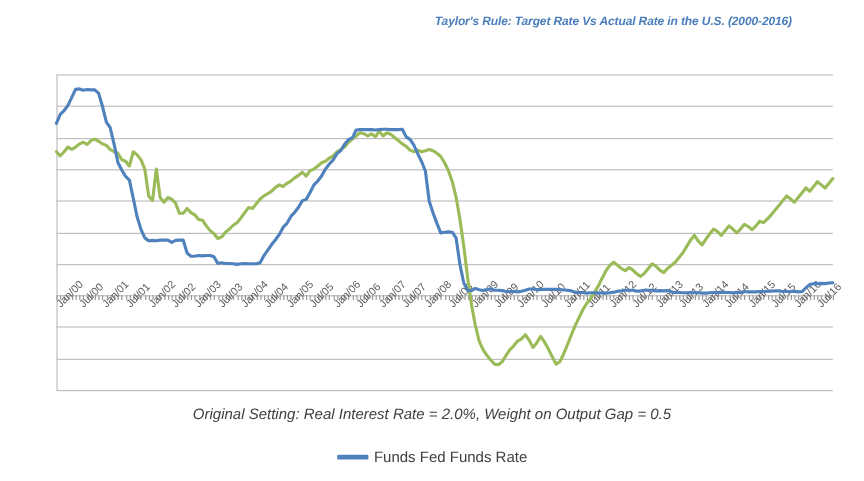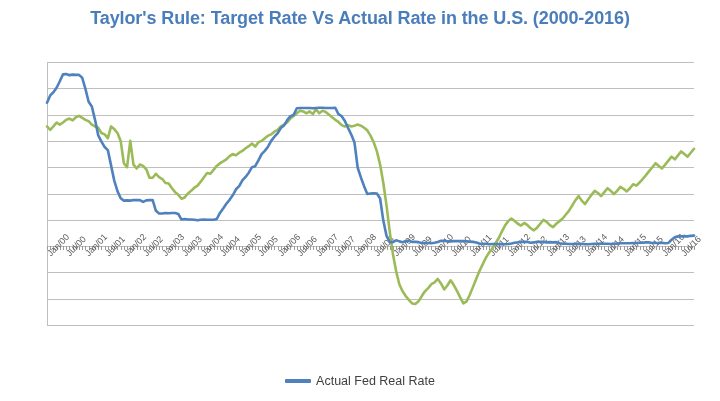--- a/index.html
+++ b/index.html
@@ -8,25 +8,26 @@
     background:#ffffff;
     font-family:"Liberation Sans", sans-serif;
     overflow:hidden;
     position:relative;
   }
   #chart-root{position:absolute;left:0;top:0;width:720px;height:401px;}
 
   
   .chart-title{
     position:absolute;left:60px;top:8px;width:600px;
-    text-align:center;
-    font-size:18px;font-weight:bold;
+    text-align:right;
+    font-size:10px;font-weight:bold;
     color:#4A7EBB;
     line-height:21px;
     letter-spacing:-0.1px;
+    font-style:italic;
   }
 
   
   .plot-area{
     position:absolute;
     left:47px;top:62px;
     width:647px;height:263px;
   }
   .gridline{
     position:absolute;left:0;width:100%;height:1px;
@@ -328,21 +329,22 @@
       <div class="xtick-label" style="left: 574.535px; top: 189.1px;">Jan/15</div>
       <div class="xtick-label" style="left: 593.752px; top: 189.1px;">Jul/15</div>
       <div class="xtick-label" style="left: 612.97px; top: 189.1px;">Jan/16</div>
       <div class="xtick-label" style="left: 632.188px; top: 189.1px;">Jul/16</div>
       <svg class="series-layer" width="647" height="263">
         <polyline points="0.00,64.44 3.20,67.85 6.41,64.44 9.61,60.49 12.81,62.59 16.01,60.49 19.22,57.86 22.42,56.55 25.62,58.39 28.83,55.23 32.03,53.91 35.23,55.76 38.44,57.86 41.64,59.18 44.84,62.59 48.04,64.44 51.25,65.75 54.45,71.01 57.65,72.33 60.86,76.27 64.06,64.44 67.26,67.06 70.47,71.01 73.67,78.90 76.87,101.25 80.07,105.20 83.28,78.90 86.48,102.57 89.68,106.51 92.89,102.57 96.09,103.89 99.29,107.30 102.50,115.72 105.70,115.72 108.90,111.77 112.10,115.19 115.31,117.03 118.51,120.98 121.71,121.51 124.92,126.24 128.12,130.19 131.32,132.81 134.52,136.76 137.73,135.44 140.93,131.50 144.13,128.87 147.34,125.71 150.54,123.61 153.74,119.66 156.95,115.19 160.15,110.99 163.35,111.77 166.55,107.83 169.76,103.89 172.96,101.25 176.16,99.41 179.37,97.31 182.57,94.15 185.77,92.05 188.98,93.36 192.18,90.74 195.38,88.89 198.58,86.26 201.79,84.16 204.99,81.53 208.19,84.69 211.40,80.22 214.60,78.90 217.80,76.27 221.00,73.64 224.21,72.33 227.41,69.70 230.61,67.85 233.82,64.44 237.02,62.59 240.22,60.49 243.43,56.55 246.63,53.91 249.83,51.29 253.03,48.65 256.24,49.44 259.44,51.29 262.64,49.44 265.85,52.07 269.05,47.34 272.25,51.29 275.46,48.65 278.66,49.97 281.86,52.60 285.06,55.23 288.27,57.86 291.47,59.96 294.67,63.12 297.88,64.44 301.08,63.12 304.28,64.44 307.49,63.65 310.69,62.59 313.89,63.65 317.09,65.75 320.30,68.38 323.50,73.64 326.70,80.22 329.91,89.42 333.11,102.57 336.31,120.98 339.51,143.34 342.72,169.63 345.92,191.99 349.12,209.09 352.33,222.23 355.53,229.34 358.73,234.07 361.94,238.02 365.14,241.43 368.34,241.96 371.54,239.33 374.75,234.07 377.95,229.34 381.15,226.18 384.36,222.23 387.56,220.39 390.76,216.97 393.97,221.45 397.17,227.50 400.37,223.55 403.57,218.29 406.78,223.02 409.98,228.81 413.18,235.38 416.39,241.43 419.59,239.33 422.79,232.75 426.00,224.87 429.20,216.97 432.40,209.09 435.60,202.51 438.81,195.94 442.01,190.67 445.21,186.73 448.42,181.47 451.62,176.21 454.82,169.63 458.02,163.59 461.23,159.12 464.43,156.48 467.63,159.12 470.84,161.75 474.04,163.59 477.24,160.96 480.45,163.06 483.65,166.22 486.85,168.32 490.05,165.69 493.26,161.75 496.46,157.80 499.66,159.90 502.87,163.06 506.07,165.16 509.27,161.75 512.48,159.12 515.68,156.48 518.88,152.54 522.08,148.60 525.29,143.34 528.49,138.08 531.69,134.13 534.90,138.86 538.10,142.02 541.30,137.29 544.50,132.81 547.71,128.87 550.91,130.97 554.11,134.13 557.32,130.19 560.52,126.24 563.72,128.87 566.93,132.03 570.13,128.87 573.33,124.92 576.53,126.77 579.74,129.40 582.94,126.24 586.14,122.30 589.35,123.61 592.55,120.45 595.75,117.03 598.96,113.09 602.16,109.15 605.36,105.20 608.56,101.25 611.77,103.89 614.97,106.51 618.17,102.57 621.38,98.63 624.58,94.68 627.78,97.31 630.99,93.36 634.19,89.42 637.39,92.05 640.59,94.68 643.80,90.74 647.00,86.79" fill="none" stroke="#9BBB59" stroke-width="2.6" stroke-linejoin="round" stroke-linecap="round"></polyline>
         <polyline points="0.00,40.76 3.20,33.40 6.41,30.25 9.61,25.77 12.81,19.20 16.01,12.36 19.22,12.10 22.42,13.15 25.62,12.62 28.83,12.89 32.03,12.89 35.23,15.78 38.44,26.83 41.64,39.71 44.84,44.45 48.04,57.86 51.25,73.38 54.45,79.69 57.65,84.95 60.86,88.11 64.06,103.36 67.26,118.61 70.47,129.13 73.67,136.23 76.87,138.60 80.07,138.34 83.28,138.60 86.48,138.08 89.68,138.08 92.89,138.08 96.09,139.92 99.29,138.34 102.50,138.08 105.70,138.08 108.90,148.86 112.10,151.49 115.31,151.49 118.51,150.96 121.71,151.22 124.92,150.96 128.12,150.96 131.32,152.01 134.52,157.54 137.73,157.01 140.93,157.54 144.13,157.54 147.34,157.80 150.54,158.33 153.74,157.80 156.95,157.54 160.15,157.80 163.35,157.80 166.55,157.80 169.76,157.01 172.96,150.96 176.16,146.49 179.37,141.76 182.57,137.81 185.77,133.34 188.98,127.29 192.18,124.14 195.38,118.35 198.58,114.93 201.79,110.72 204.99,105.20 208.19,104.15 211.40,98.36 214.60,92.05 217.80,88.89 221.00,84.69 224.21,78.90 227.41,74.69 230.61,71.27 233.82,66.01 237.02,63.38 240.22,58.12 243.43,54.18 246.63,52.86 249.83,46.29 253.03,46.02 256.24,46.02 259.44,46.02 262.64,46.02 265.85,46.29 269.05,46.02 272.25,45.76 275.46,45.76 278.66,46.02 281.86,46.02 285.06,46.02 288.27,45.76 291.47,52.07 294.67,54.18 297.88,58.91 301.08,66.01 304.28,72.59 307.49,80.48 310.69,105.73 313.89,115.46 317.09,124.14 320.30,132.03 323.50,131.50 326.70,131.24 329.91,131.50 333.11,136.50 336.31,158.59 339.51,173.84 342.72,179.89 345.92,180.15 349.12,178.31 352.33,179.37 355.53,180.15 358.73,179.37 361.94,178.58 365.14,179.89 368.34,179.89 371.54,180.15 374.75,180.94 377.95,180.94 381.15,180.94 384.36,181.21 387.56,180.68 390.76,179.89 393.97,178.84 397.17,178.84 400.37,179.37 403.57,179.37 406.78,179.10 409.98,179.10 413.18,179.10 416.39,179.10 419.59,179.37 422.79,179.63 426.00,179.89 429.20,180.42 432.40,181.47 435.60,181.73 438.81,181.73 442.01,182.26 445.21,182.00 448.42,182.00 451.62,182.26 454.82,182.00 458.02,182.26 461.23,182.00 464.43,181.47 467.63,180.68 470.84,180.42 474.04,179.89 477.24,179.89 480.45,179.89 483.65,180.68 486.85,180.42 490.05,179.89 493.26,179.89 496.46,179.89 499.66,180.42 502.87,180.15 506.07,180.42 509.27,180.15 512.48,181.21 515.68,181.73 518.88,181.73 522.08,182.00 525.29,182.00 528.49,181.73 531.69,182.00 534.90,181.73 538.10,182.26 541.30,182.26 544.50,182.00 547.71,181.73 550.91,181.73 554.11,181.47 557.32,181.73 560.52,181.73 563.72,182.00 566.93,181.73 570.13,181.73 573.33,180.94 576.53,181.21 579.74,181.21 582.94,181.21 586.14,180.94 589.35,180.94 592.55,180.68 595.75,180.68 598.96,180.42 602.16,180.42 605.36,180.94 608.56,180.94 611.77,180.94 614.97,180.68 618.17,181.21 621.38,180.94 624.58,177.79 627.78,175.16 630.99,174.37 634.19,174.37 637.39,174.11 640.59,174.37 643.80,173.84 647.00,173.58" fill="none" stroke="#4F81BD" stroke-width="2.6" stroke-linejoin="round" stroke-linecap="round"></polyline>
       </svg>
     </div>
 
+  <div class="footnote">Original Setting: Real Interest Rate = 2.0%, Weight on Output Gap = 0.5</div>
 
   <div class="legend">
     <div class="legend-item">
       <span class="legend-swatch" id="sw1" style="background: rgb(79, 129, 189);"></span>
-      <span class="legend-label">Actual Fed Real Rate</span>
+      <span class="legend-label">Funds Fed Funds Rate</span>
     </div>
   </div>
 
 </div>
 
 </body></html>

